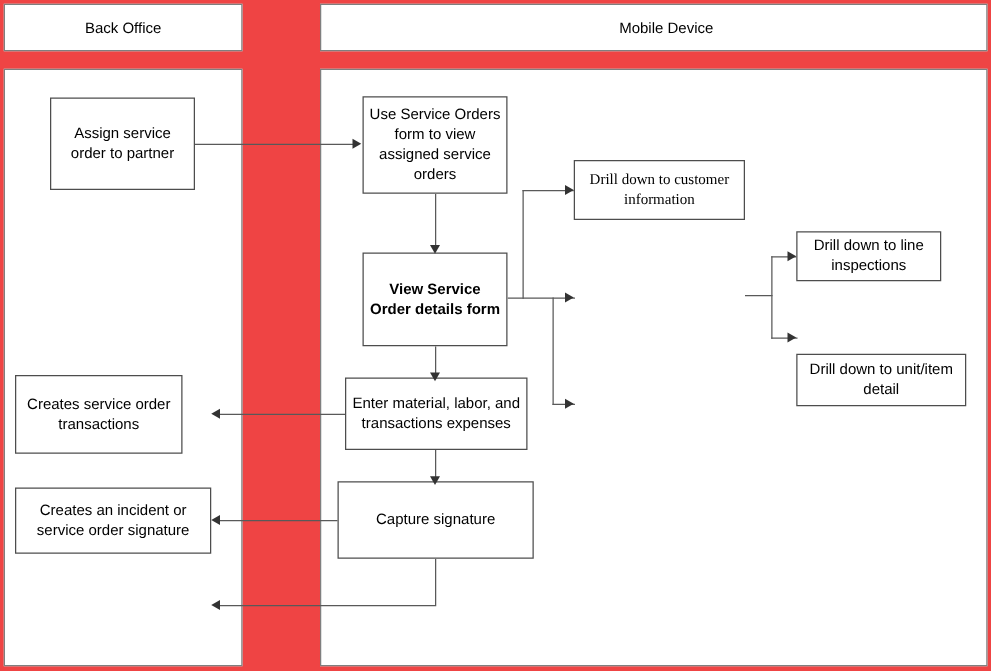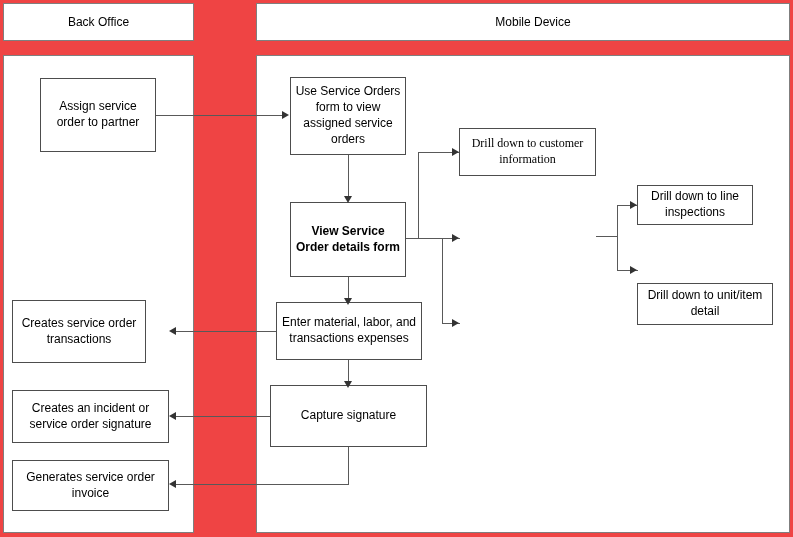--- a/index.html
+++ b/index.html
@@ -146,23 +146,20 @@
   </div>
 
   <div class="node" style="left:12px; top:300px; width:134px; height:63px;">
     <span>Creates service order transactions</span>
   </div>
 
   <div class="node" style="left:12px; top:390px; width:157px; height:53px;">
     <span>Creates an incident or service order signature</span>
   </div>
 
-  <div class="node" style="left:12px; top:460px; width:157px; height:51px;">
-    <span>Generates service order invoice</span>
-  </div>
 
   <div class="node" style="left:290px; top:77px; width:116px; height:78px;">
     <span>Use Service Orders form to view assigned service orders</span>
   </div>
 
   <div class="node" style="left:290px; top:202px; width:116px; height:75px;font-weight:bold;">
     <span>View Service Order details form</span>
   </div>
 
   <div class="node" style="left:276px; top:302px; width:146px; height:58px;">

